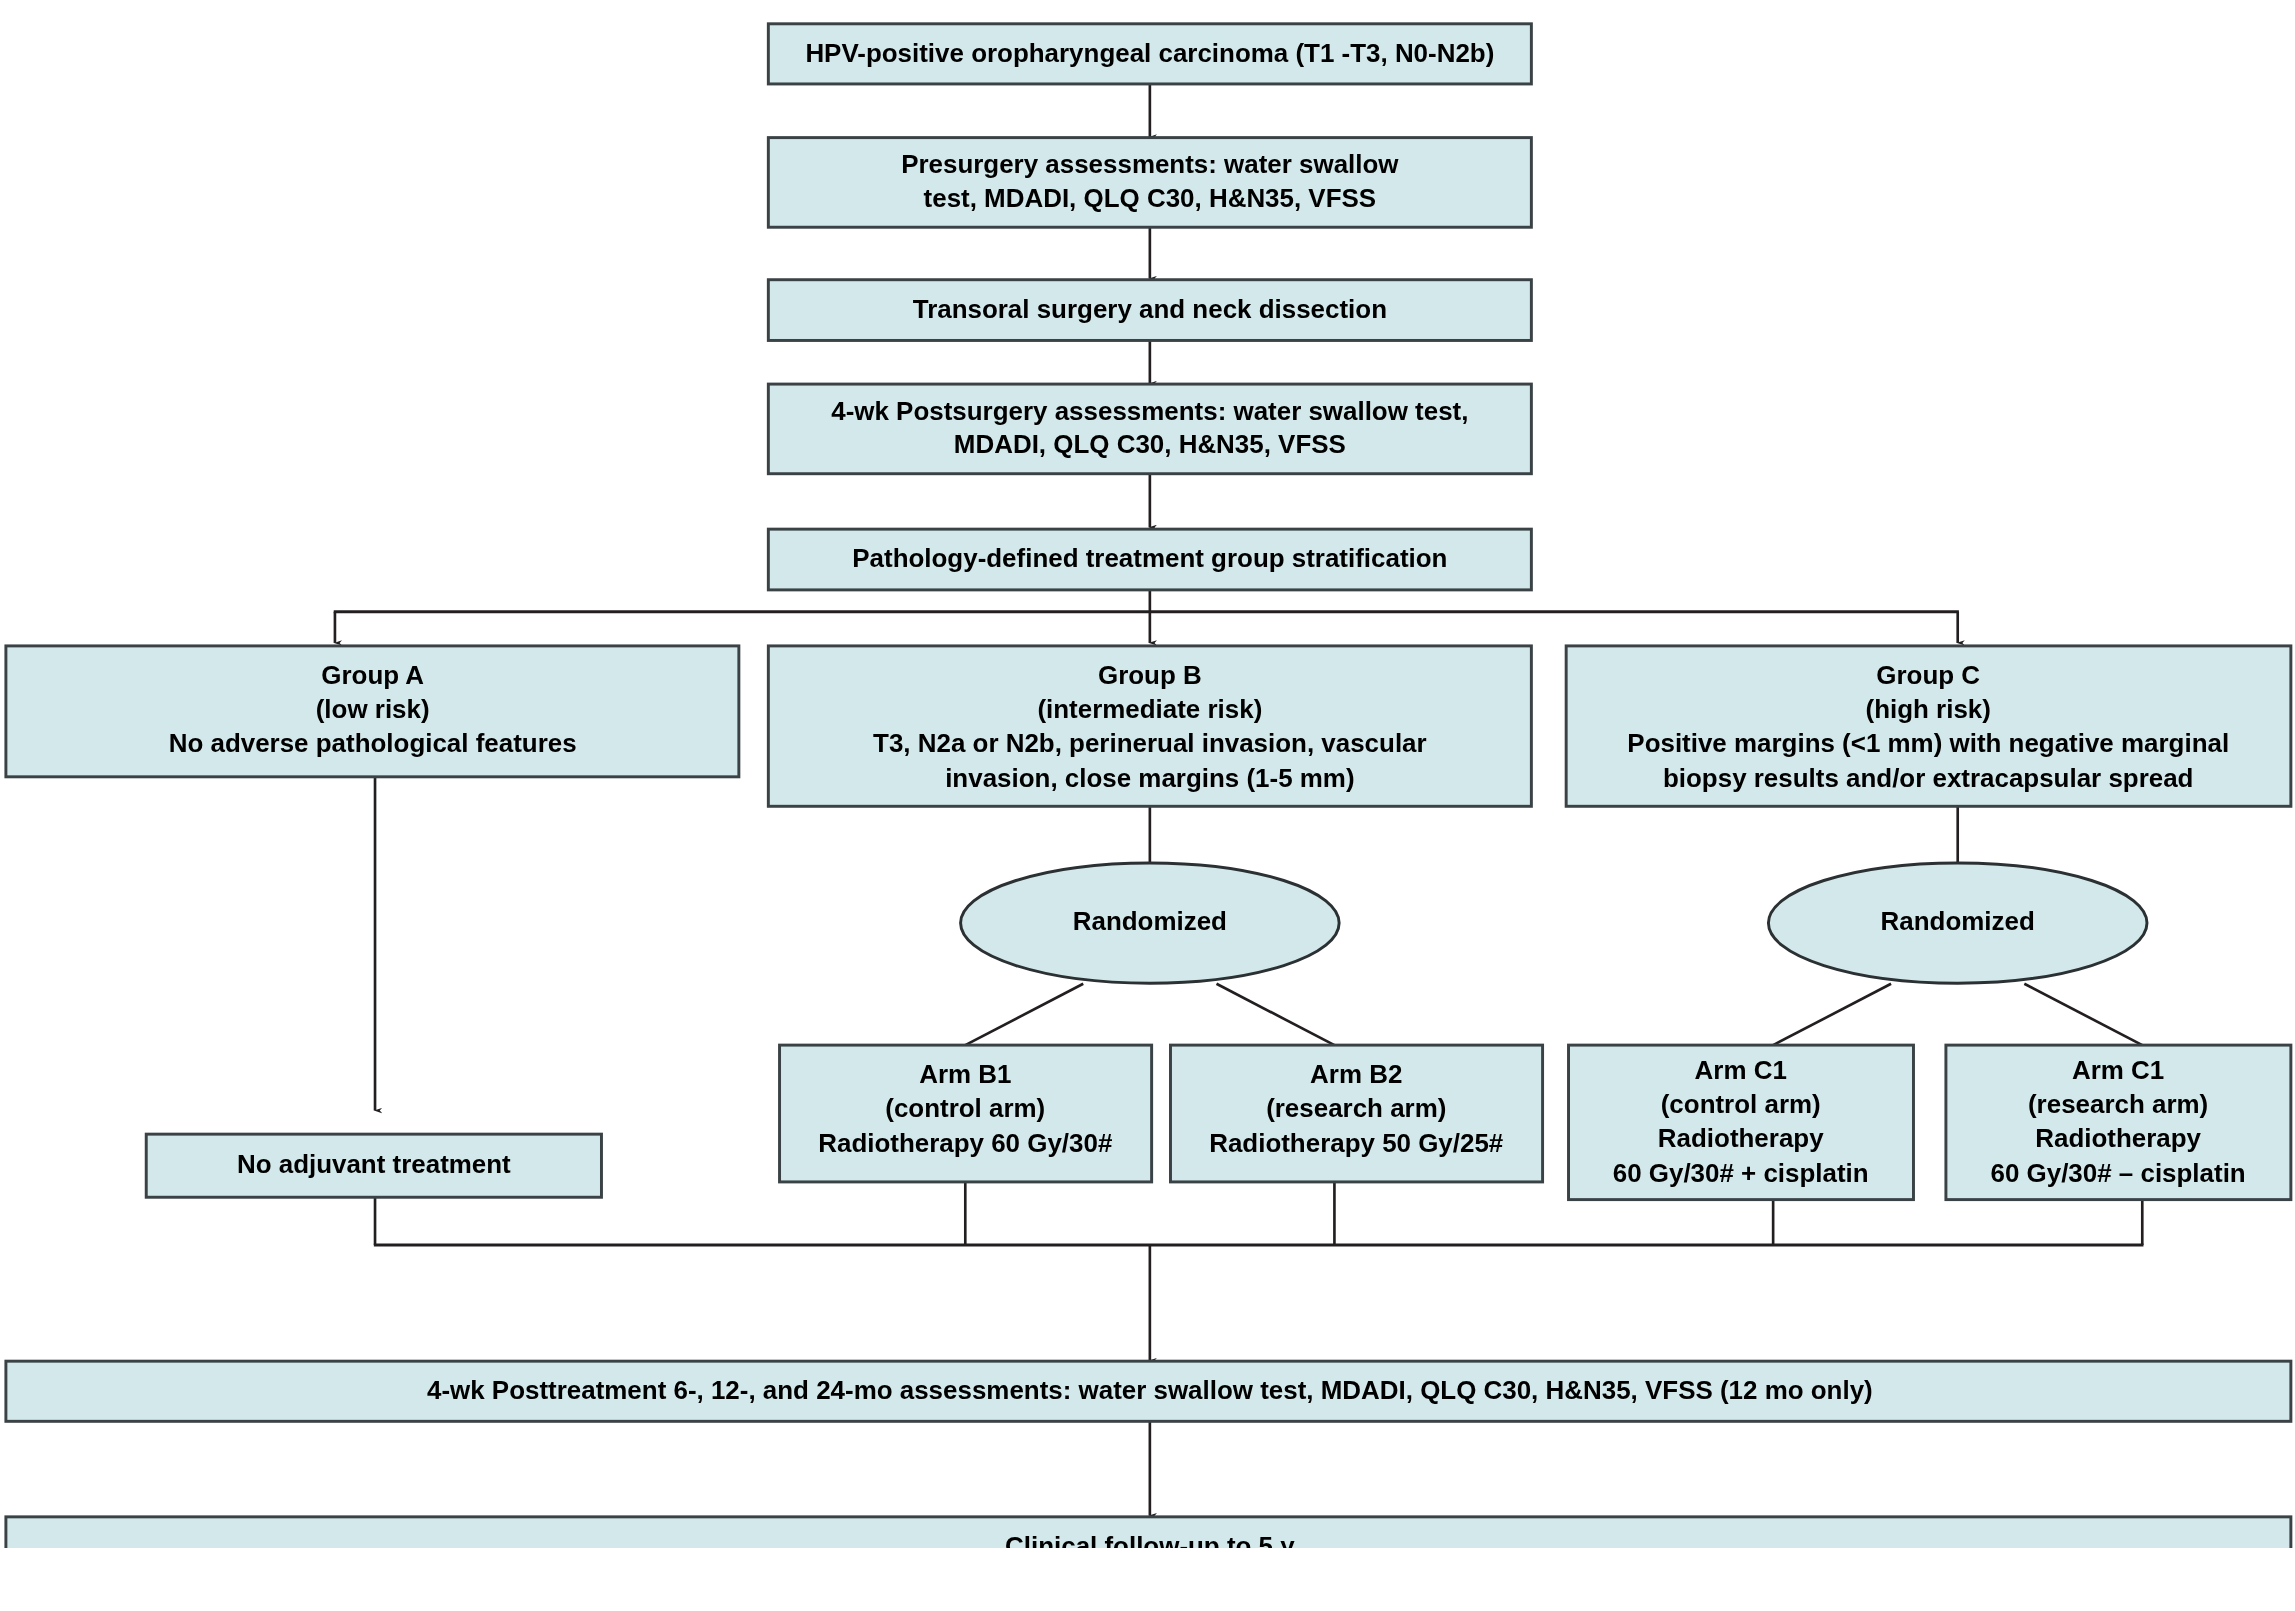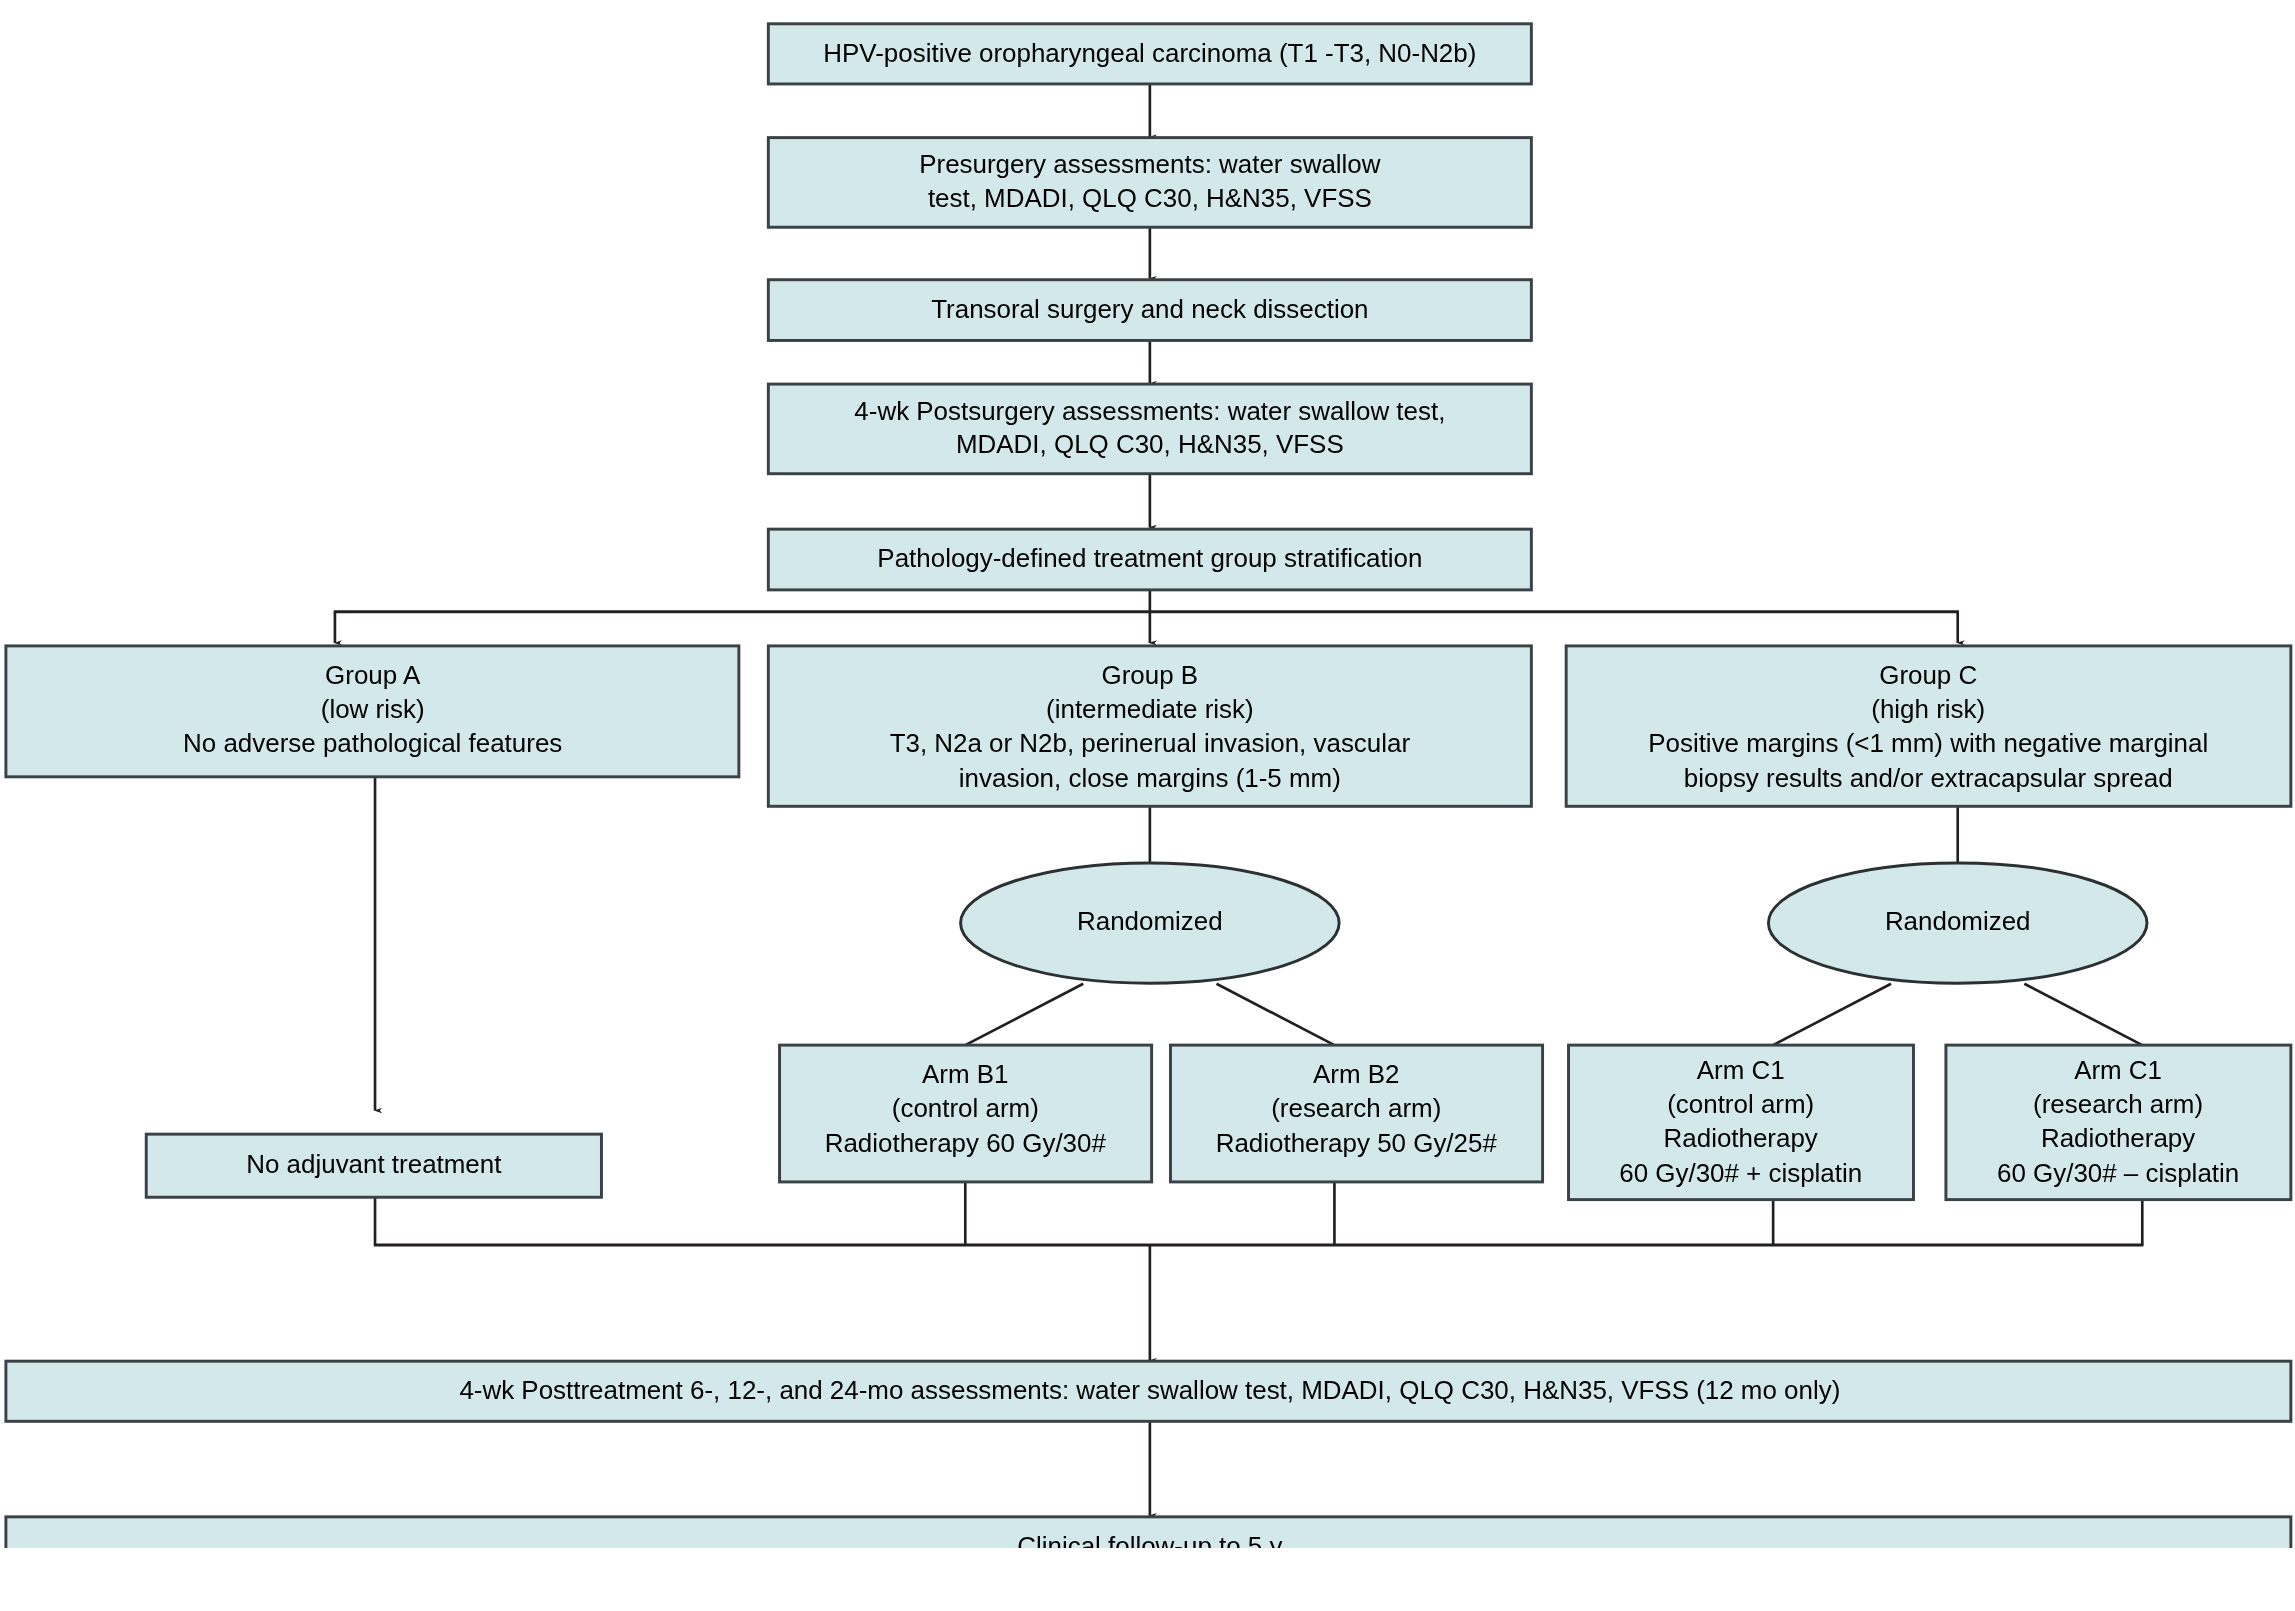--- a/index.html
+++ b/index.html
@@ -9,20 +9,21 @@
   }
   body {
     font-family: "Liberation Sans", sans-serif;
   }
   #chart-root {
     position: relative;
     width: 2295px;
     height: 1548px;
     background: #ffffff;
     overflow: hidden;
+    font-weight: bold;
   }
   svg.flow {
     display: block;
     width: 2295px;
     height: 1612px;
   }
   .node-box {
     fill: #d3e8ea;
     stroke: #3a4246;
     stroke-width: 5;

